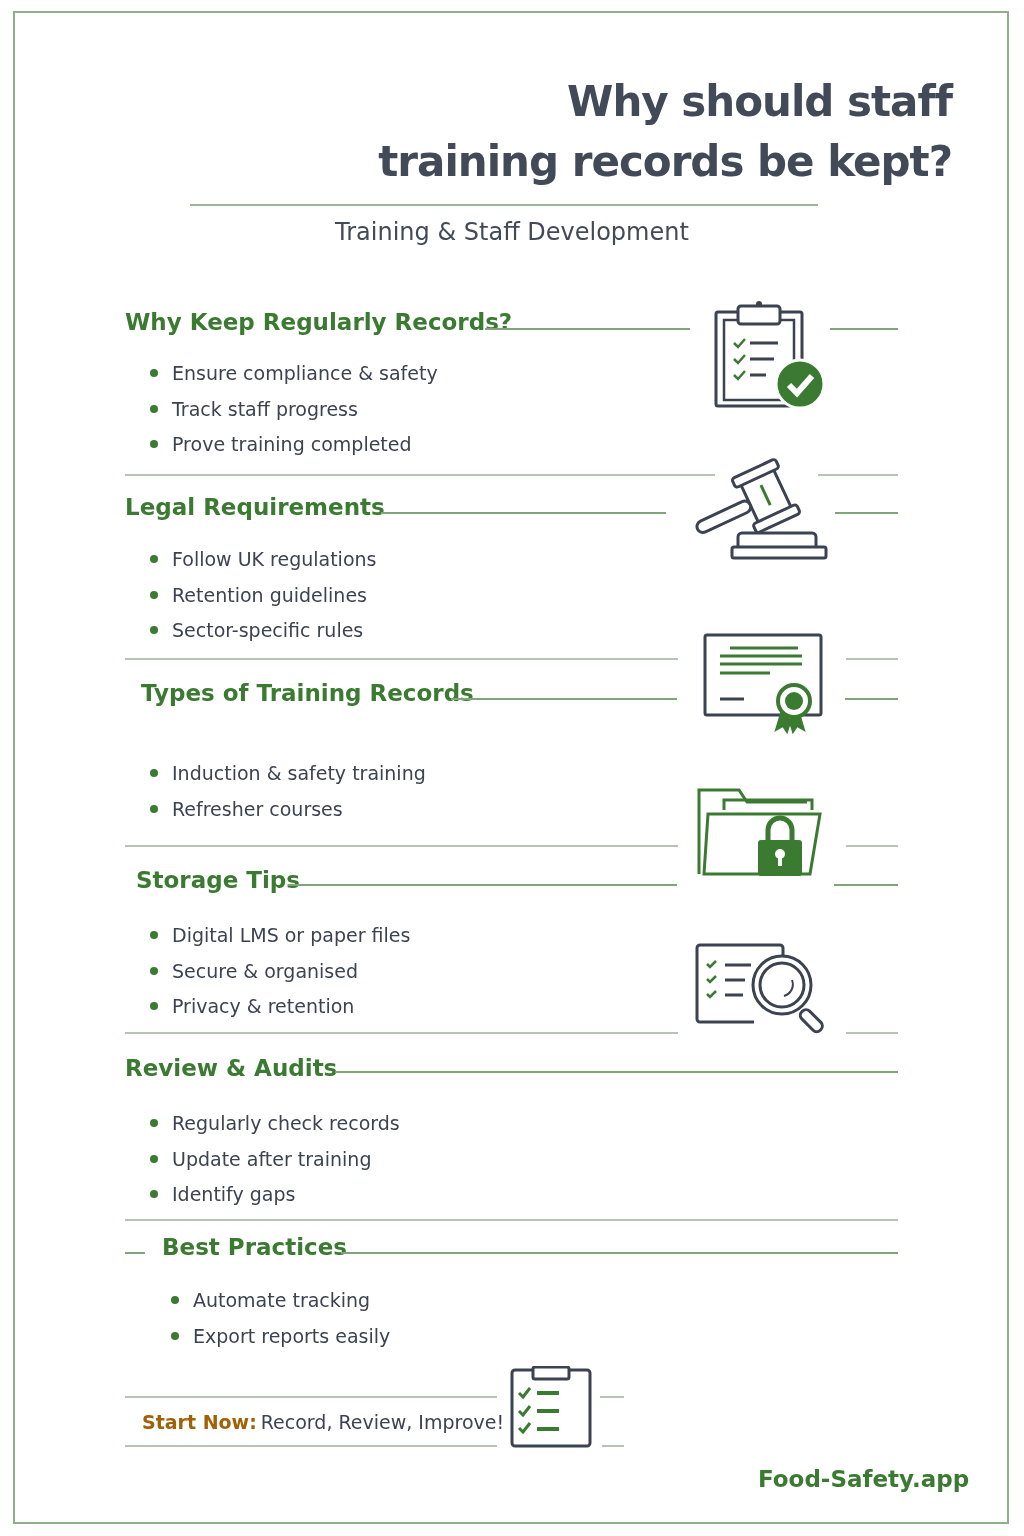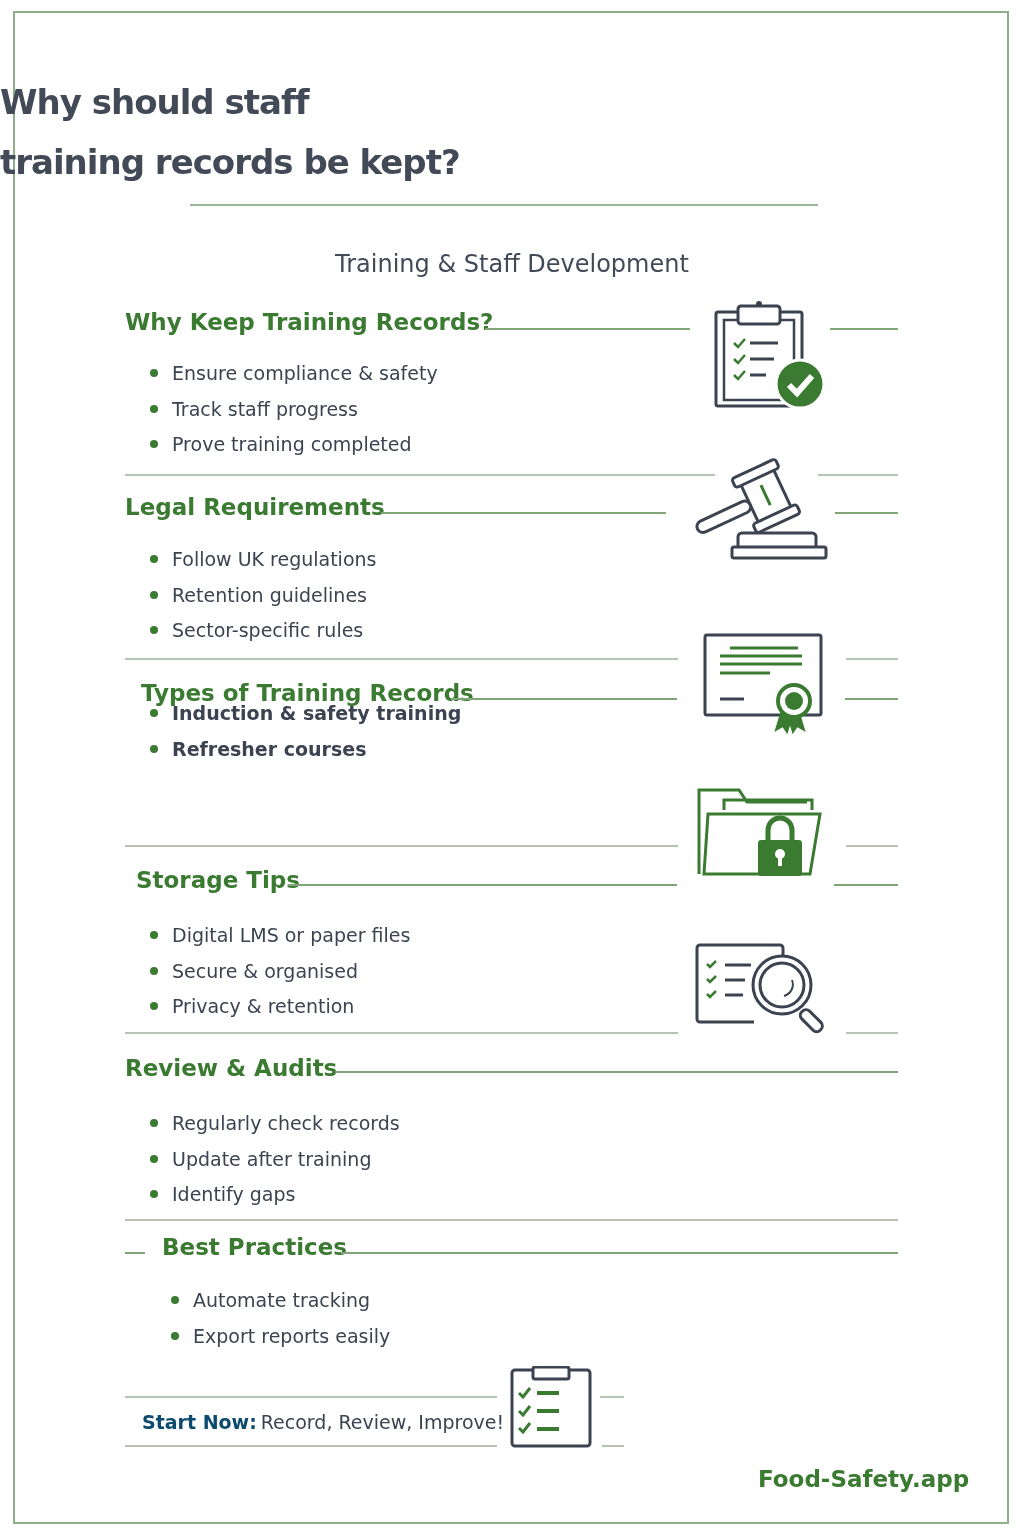--- a/index.html
+++ b/index.html
@@ -5,64 +5,64 @@
   html, body { margin: 0; padding: 0; }
   body {
     width: 1024px; height: 1536px; background: #ffffff; position: relative; overflow: hidden;
     font-family: "DejaVu Sans", sans-serif; color: #3c4350;
   }
   .frame {
     position: absolute; left: 13px; top: 11px; width: 996px; height: 1513px;
     border: 2px solid #8fae8a; box-sizing: border-box;
   }
   .title {
-    position: absolute; left: 0; width: 952px; top: 72px; text-align: left;
-    font-family: "DejaVu Sans", sans-serif; font-weight: bold; font-size: 34px; line-height: 60px;
+    position: absolute; left: 0; width: 952px; top: 72px; text-align: right;
+    font-family: "DejaVu Sans", sans-serif; font-weight: bold; font-size: 42px; line-height: 60px;
     color: #434a57; letter-spacing: -1px;
   }
   .title-rule { position: absolute; left: 190px; width: 628px; top: 204px; height: 2px; background: #9bb596; }
   .subtitle {
     position: absolute; left: 0; width: 1024px; top: 218px; text-align: center;
-    font-size: 24px; color: #434a57; margin-top: 32px;
+    font-size: 24px; color: #434a57;
   }
   .sec-h {
     position: absolute; font-weight: bold; font-size: 23px; color: #3a7a31; white-space: nowrap;
   }
   .rule { position: absolute; height: 2px; background: #7fa578; }
   .rule.gray { background: #b7c4b3; }
   ul.bl { position: absolute; list-style: none; margin: 8px; padding: 0; }
   ul.bl li {
     position: relative; font-size: 19px; height: 35.5px; line-height: 26px; padding-left: 22px;
     color: #3c4350; white-space: nowrap;
   }
   ul.bl li::before {
     content: ""; position: absolute; left: 0; top: 9px; width: 8px; height: 8px; border-radius: 50%; background: #3a7a31;
   }
   .icon { position: absolute; }
   .cta {
     position: absolute; left: 142px; top: 1411px; font-size: 19px; white-space: nowrap; color: #3c4350;
   }
-  .cta b { color: #0c4a6e; margin-right: 4px; }
+  .cta b { color: #a16207; margin-right: 4px; }
   .brand {
     position: absolute; left: 758px; top: 1466px; font-weight: bold; font-size: 23px; color: #3a7a31;
   }
 </style>
 </head>
 <body>
 
 <div class="frame"></div>
 
 <div class="title">
   <div>Why should staff</div>
   <div>training records be kept?</div>
 </div>
 <div class="title-rule"></div>
 <div class="subtitle">Training &amp; Staff Development</div>
 
-<div class="sec-h" style="left:125px; top:309px;">Why Keep Training Records?</div>
+<div class="sec-h" style="left:125px; top:309px;">Why Keep Regularly Records?</div>
 <div class="rule" style="left:485px; top:328px; width:205px;"></div>
 <div class="rule" style="left:830px; top:328px; width:68px;"></div>
 <ul class="bl" style="left:142px; top:352px;">
   <li>Ensure compliance &amp; safety</li>
   <li>Track staff progress</li>
   <li>Prove training completed</li>
 </ul>
 <svg class="icon" style="left:710px; top:298px;" width="120" height="115" viewBox="0 0 120 115">
   <rect x="6" y="14" width="86" height="94" rx="2" fill="none" stroke="#3c4350" stroke-width="3"></rect>
   <rect x="14" y="22" width="70" height="80" fill="none" stroke="#3c4350" stroke-width="2.5"></rect>
@@ -94,21 +94,21 @@
   </g>
   <path d="M62 91 v-10 a4 4 0 0 1 4 -4 h70 a4 4 0 0 1 4 4 v10" fill="#fff" stroke="#3c4350" stroke-width="3"></path>
   <rect x="56" y="91" width="94" height="11" rx="2" fill="#fff" stroke="#3c4350" stroke-width="3"></rect>
 </svg>
 <div class="rule gray" style="left:125px; top:658px; width:553px;"></div>
 <div class="rule gray" style="left:846px; top:658px; width:52px;"></div>
 
 <div class="sec-h" style="left:141px; top:680px;">Types of Training Records</div>
 <div class="rule" style="left:451px; top:698px; width:226px;"></div>
 <div class="rule" style="left:845px; top:698px; width:53px;"></div>
-<ul class="bl" style="left:142px; top:692px;font-weight:bold;">
+<ul class="bl" style="left:142px; top:752px;">
   <li>Induction &amp; safety training</li>
   <li>Refresher courses</li>
 </ul>
 <svg class="icon" style="left:702px; top:632px;" width="124" height="104" viewBox="0 0 124 104">
   <rect x="3" y="3" width="116" height="80" rx="2" fill="#fff" stroke="#3c4350" stroke-width="3"></rect>
   <path d="M28 16 h68 M18 24 h82 M18 32 h82 M18 41 h50" stroke="#3a7a31" stroke-width="3"></path>
   <path d="M18 67 h24" stroke="#3c4350" stroke-width="3"></path>
   <path d="M80 78 l-6 20 l7 -4 l4 6 l5 -16 M96 78 l6 20 l-7 -4 l-4 6 l-5 -16" fill="#3a7a31" stroke="#3a7a31" stroke-width="2"></path>
   <circle cx="92" cy="69" r="16" fill="#fff" stroke="#3a7a31" stroke-width="4"></circle>
   <circle cx="92" cy="69" r="9" fill="#3a7a31"></circle>

